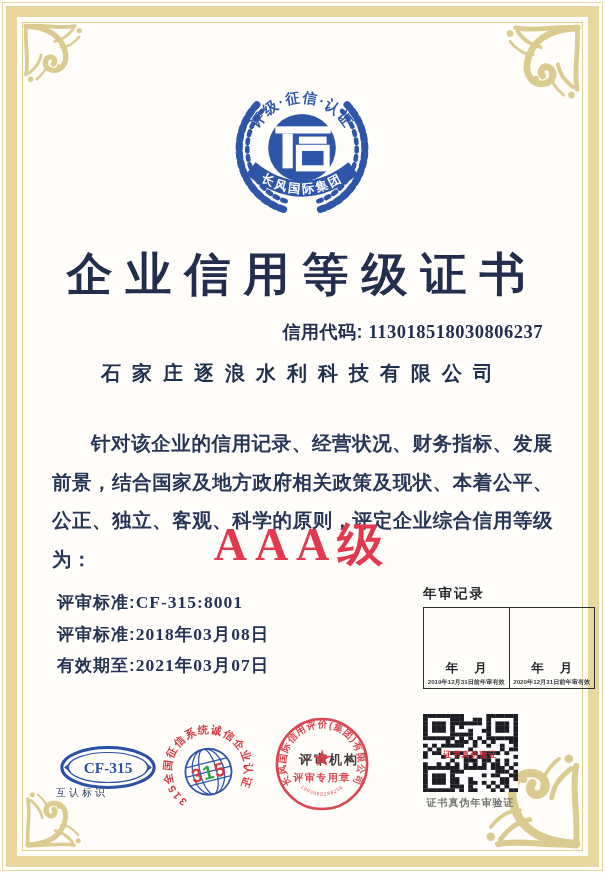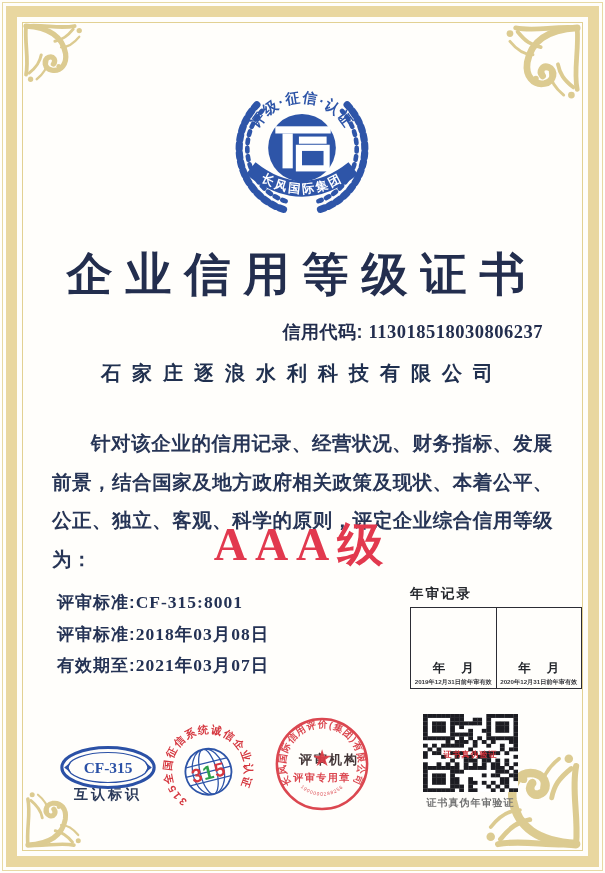--- a/index.html
+++ b/index.html
@@ -26,32 +26,32 @@
            color:#20304f;letter-spacing:11px;white-space:nowrap;}
   .paragraph{top:424px;left:52px;width:501px;font-size:19.5px;font-weight:600;color:#273556;
              line-height:38.5px;text-align:justify;text-indent:2em;letter-spacing:.5px;}
   .rating{top:514px;left:0;width:100%;text-align:center;
           font-family:"Liberation Serif","DejaVu Serif",serif;font-weight:bold;
           font-size:46px;letter-spacing:8px;}
   .details{left:57px;top:587px;color:#243254;font-size:17px;font-weight:bold;line-height:31.5px;
            letter-spacing:1px;}
   .details .val{font-family:"Liberation Serif","DejaVu Serif",serif;font-size:17.5px;}
   
-  .annual{left:378px;top:585px;width:172px;color:#23262b;padding-left:32px;}
+  .annual{left:391px;top:585px;width:172px;color:#23262b;padding-left:32px;}
   .annual-title{font-size:13.5px;font-weight:bold;letter-spacing:2px;color:#23262b;}
   .annual-box{margin-top:4px;height:80px;border:1.5px solid #2c2c34;display:flex;}
   .annual-cell{flex:1;position:relative;}
   .annual-cell + .annual-cell{border-left:1.5px solid #2c2c34;}
   .ym{position:absolute;bottom:11px;left:0;width:100%;text-align:center;font-weight:bold;
       font-size:12.5px;color:#23262b;}
   .ym .y{margin-right:16px;}
   .note{position:absolute;bottom:1px;left:0;width:100%;text-align:center;font-size:6.2px;
         color:#3a3a40;white-space:nowrap;font-weight:bold;}
   
-  .mutual{left:56px;top:786px;width:104px;text-align:center;font-size:14px;font-weight:bold;
+  .mutual{left:56px;top:786px;width:104px;text-align:left;font-size:10px;font-weight:normal;
           letter-spacing:3px;color:#2b3a5a;}
   .printed-label{left:299px;top:751px;font-size:13px;font-weight:bold;letter-spacing:2px;
                  color:#433637;z-index:1;}
   .seal{z-index:2;}
   .qr-wrap{left:423px;top:714px;width:95px;height:78px;z-index:2;}
   .qr-overlay{left:423px;top:749px;width:95px;text-align:center;font-size:8px;font-weight:bold;
               color:#cf3038;letter-spacing:1px;z-index:3;}
   .qr-caption{left:405px;top:796px;width:131px;text-align:center;font-size:10px;
               font-weight:bold;letter-spacing:1px;color:#737373;}
 </style>

